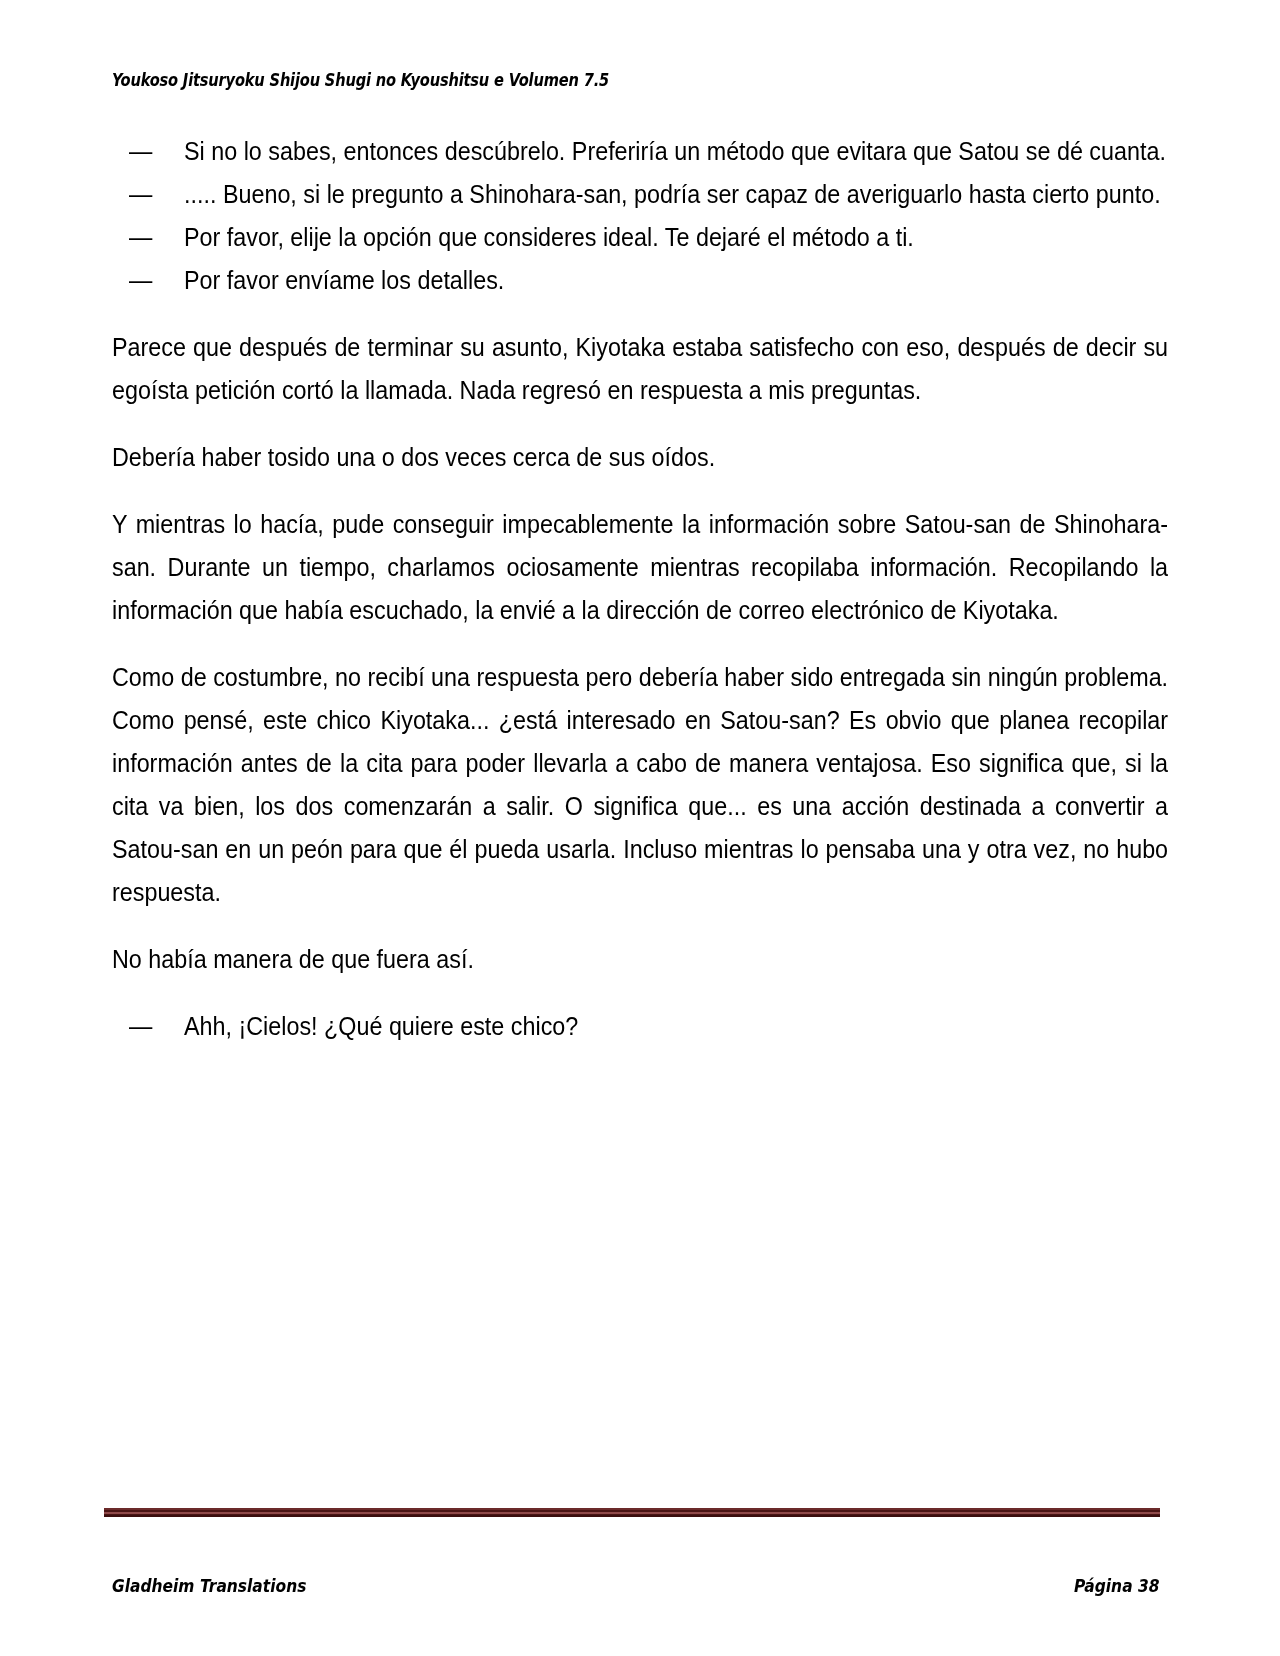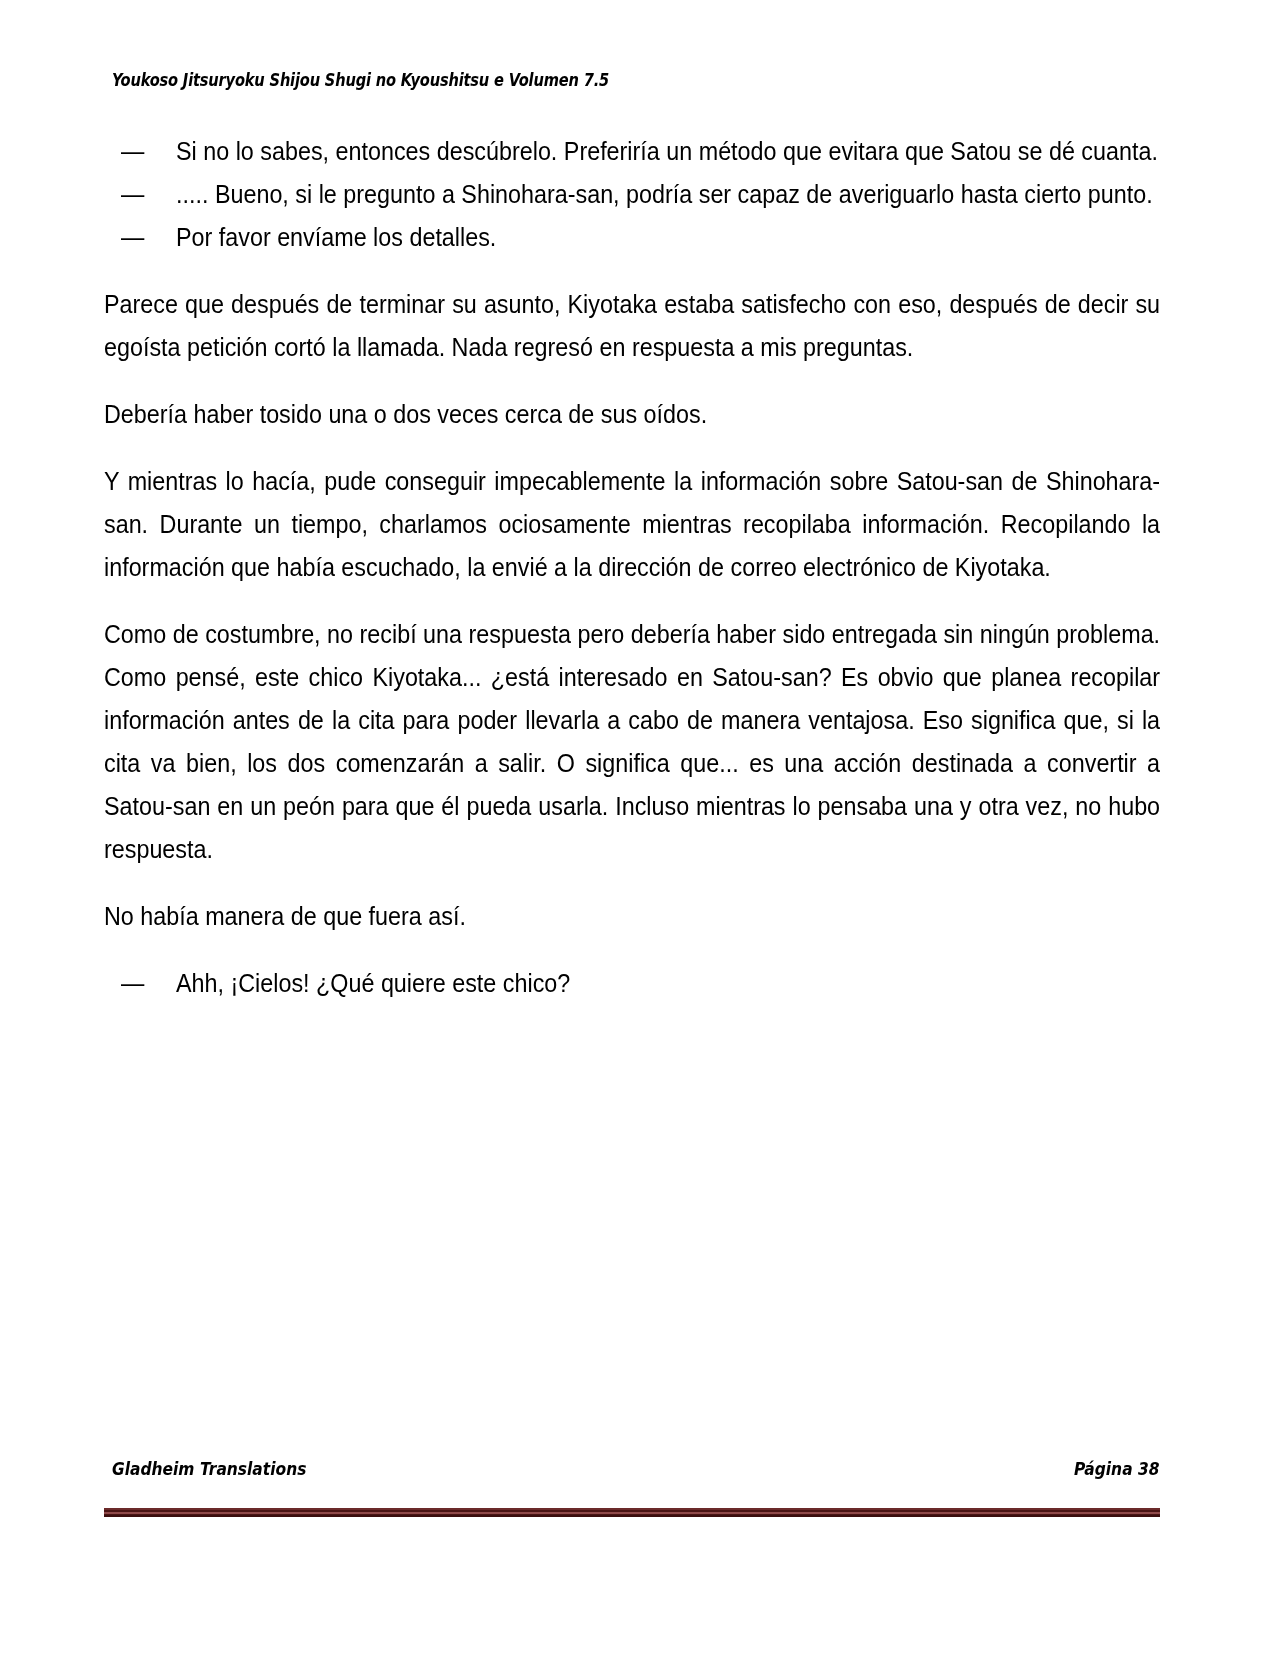--- a/index.html
+++ b/index.html
@@ -36,21 +36,21 @@
     font-style: italic;
     letter-spacing: -0.2px;
     transform: scaleX(0.86);
     transform-origin: left center;
     white-space: nowrap;
   }
 
   
   .content {
     position: absolute;
-    left: 104px;
+    left: 112px;
     top: 130px;
     width: 1056px;
     font-size: 25.5px;
     line-height: 43px;
   }
 
   
   .narrow {
     display: block;
     transform: scaleX(0.915);
@@ -97,21 +97,21 @@
     left: 0;
     top: 2px;
     width: 100%;
     height: 2px;
     background: #8f4a4a;
   }
 
   .page-footer {
     position: absolute;
     left: 112px;
-    top: 1458px;
+    top: 1575px;
     width: 1048px;
     display: flex;
     justify-content: space-between;
     align-items: flex-start;
     font-family: "DejaVu Sans", sans-serif;
     font-size: 18px;
     font-weight: 700;
     font-style: italic;
     white-space: nowrap;
   }
@@ -128,20 +128,23 @@
   </div>
 
   <div class="content">
 
     <div class="dialogue-block">
       <p class="dialogue">
           <span class="narrow"><span class="dash">—</span><span>Si no lo sabes, entonces descúbrelo. Preferiría un método que evitara que Satou se dé cuanta.</span></span>
         </p>
       <p class="dialogue">
           <span class="narrow"><span class="dash">—</span><span>..... Bueno, si le pregunto a Shinohara-san, podría ser capaz de averiguarlo hasta cierto punto.</span></span>
+        </p>
+      <p class="dialogue">
+          <span class="narrow"><span class="dash">—</span><span>Por favor, elije la opción que consideres ideal. Te dejaré el método a ti.</span></span>
         </p>
       <p class="dialogue">
           <span class="narrow"><span class="dash">—</span><span>Por favor envíame los detalles.</span></span>
         </p>
     </div>
 
     <p class="para">
         <span class="narrow">Parece que después de terminar su asunto, Kiyotaka estaba satisfecho con eso, después de decir su egoísta petición cortó la llamada. Nada regresó en respuesta a mis preguntas.</span>
       </p>
 

